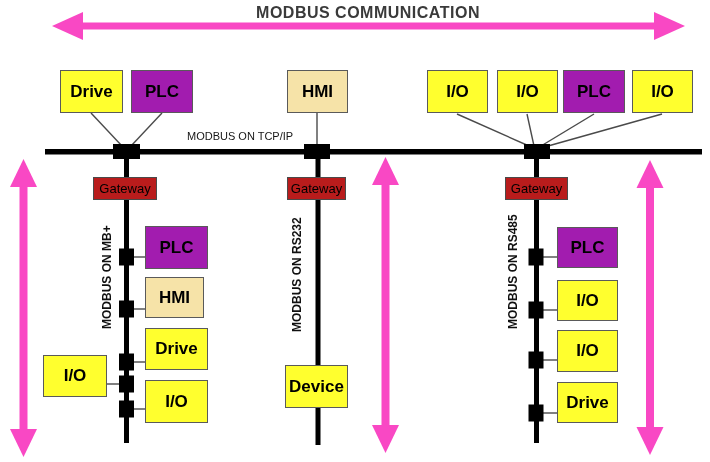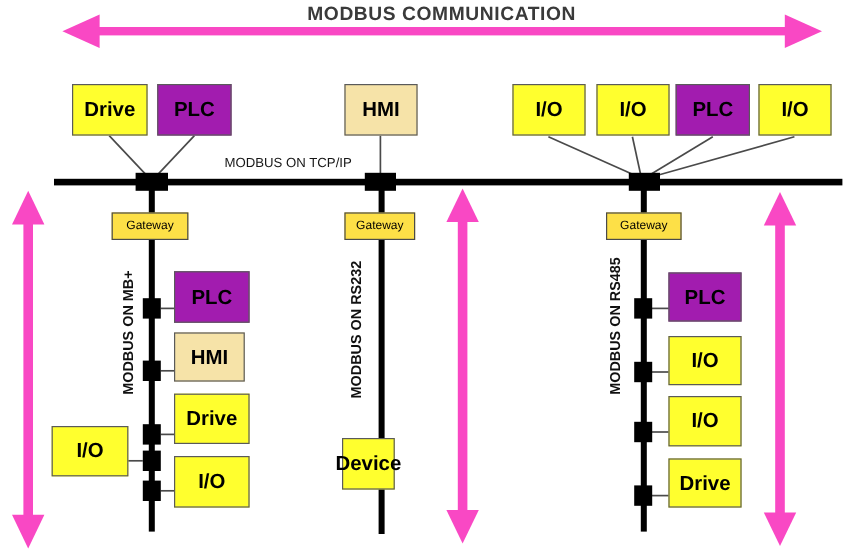--- a/index.html
+++ b/index.html
@@ -23,22 +23,22 @@
   .node{
     position:absolute;display:flex;align-items:center;justify-content:center;
     border:1.5px solid #5a5a5a;box-sizing:border-box;
     font-size:17px;font-weight:bold;color:#000;z-index:2;white-space:nowrap;
   }
   .yellow{background:#FFFF2E;}
   .green{background:#a21caf;}
   .tan{background:#F6E3A8;text-align:right;}
   .gateway{
     position:absolute;display:flex;align-items:center;justify-content:center;
-    background:#fde047;border:1.5px solid #4a4a4a;box-sizing:border-box;
-    font-size:10px;color:#000;z-index:2;white-space:nowrap;
+    background:#b91c1c;border:1.5px solid #4a4a4a;box-sizing:border-box;
+    font-size:13px;color:#000;z-index:2;white-space:nowrap;
   }
   .vlabel{
     position:absolute;writing-mode:vertical-rl;transform:rotate(180deg);
     display:flex;align-items:center;justify-content:center;
     width:16px;font-size:12px;font-weight:bold;color:#101010;
     white-space:nowrap;z-index:2;
   }
 </style>
 </head>
 <body>
@@ -129,20 +129,20 @@
   <div class="vlabel" style="left:99px;top:217px;height:120px">MODBUS ON MB+</div>
   <div class="vlabel" style="left:289px;top:215px;height:120px">MODBUS ON RS232</div>
   <div class="vlabel" style="left:505px;top:212px;height:120px">MODBUS ON RS485</div>
 
   <div class="node green" style="left:145px;top:226px;width:63px;height:43px">PLC</div>
   <div class="node tan" style="left:145px;top:277px;width:59px;height:41px">HMI</div>
   <div class="node yellow" style="left:145px;top:328px;width:63px;height:42px">Drive</div>
   <div class="node yellow" style="left:145px;top:380px;width:63px;height:43px">I/O</div>
   <div class="node yellow" style="left:43px;top:355px;width:64px;height:42px">I/O</div>
 
-  <div class="node yellow" style="left:285px;top:365px;width:44px;height:43px">Device</div>
+  <div class="node yellow" style="left:285px;top:365px;width:63px;height:43px">Device</div>
 
   <div class="node green" style="left:557px;top:227px;width:61px;height:41px">PLC</div>
   <div class="node yellow" style="left:557px;top:280px;width:61px;height:41px">I/O</div>
   <div class="node yellow" style="left:557px;top:330px;width:61px;height:42px">I/O</div>
   <div class="node yellow" style="left:557px;top:382px;width:61px;height:41px">Drive</div>
 
 </div>
 
 </body></html>

